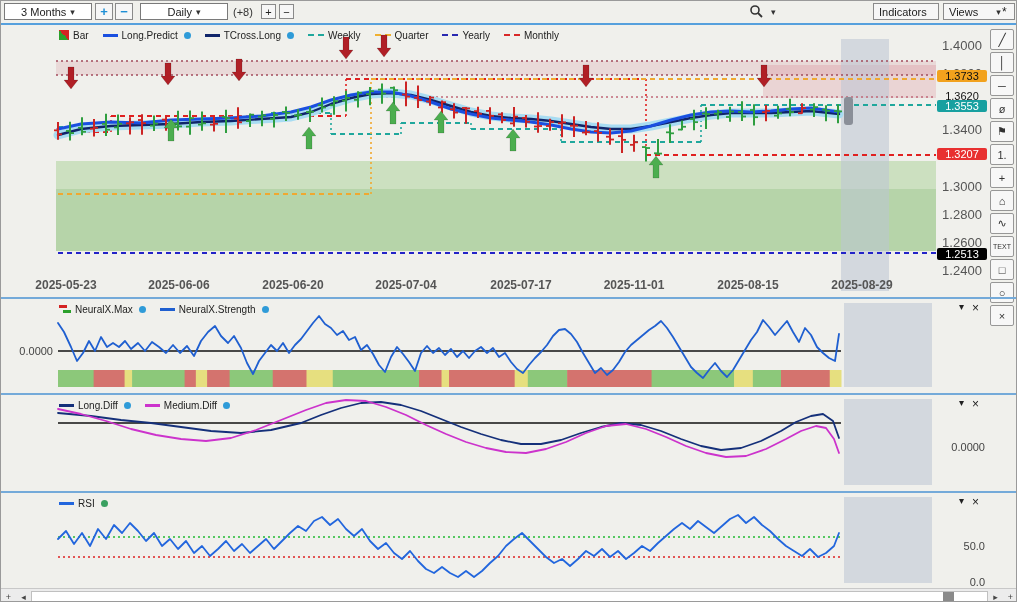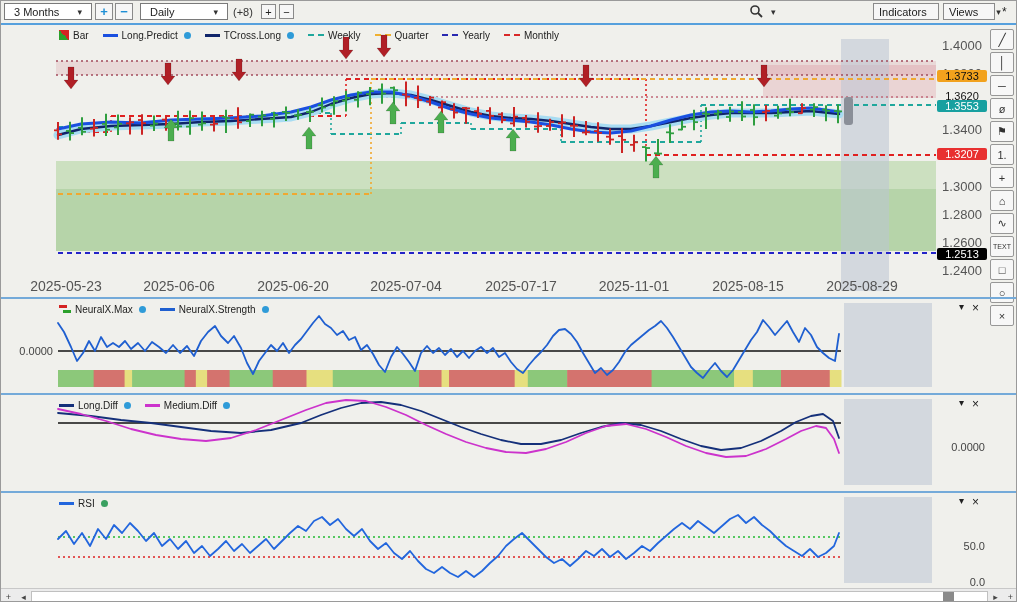--- a/index.html
+++ b/index.html
@@ -1,39 +1,39 @@
 <!DOCTYPE html>
 <html><head>
 <meta charset="utf-8">
 <style>
   html,body{margin:0;padding:0;background:#d8d8d8;font-family:"Liberation Sans",sans-serif;}
   #app{position:relative;width:1017px;height:602px;background:#f0f0ec;overflow:hidden;border:1px solid #9a9a9a;box-sizing:border-box;}
   .abs{position:absolute;}
   
   #toolbar{position:absolute;left:0;top:0;width:1017px;height:22px;background:#f0f0ec;}
   .select{position:absolute;top:2px;height:17px;background:#fff;border:1px solid #7a7a7a;font-size:11px;color:#222;
-          display:flex;align-items:center;justify-content:space-between;padding:0 9px;box-sizing:border-box;}
+          display:flex;align-items:center;justify-content:center;padding:0 4px;box-sizing:border-box;}
   .caret{font-size:9px;color:#333;margin-left:4px;}
   .tb-btn{position:absolute;top:2px;width:18px;height:17px;border:1px solid #8a8a8a;background:#f6f6f6;font-size:13px;
           line-height:14px;text-align:center;padding:0;box-sizing:border-box;cursor:default;}
   .tb-btn.blue{color:#1e8fd5;font-weight:bold;}
   .tb-btn.small{width:15px;height:15px;top:3px;font-size:11px;color:#222;}
   #title-box{position:absolute;left:352px;top:2px;width:392px;height:17px;border:1px solid #666;background:#fff;
              font-size:11px;color:#111;text-align:center;line-height:16px;overflow:hidden;white-space:nowrap;}
   .tb-dd{position:absolute;top:2px;height:17px;border:1px solid #8a8a8a;background:#f6f6f6;font-size:11px;color:#222;
          display:flex;align-items:center;padding:0 5px;box-sizing:border-box;gap:14px;}
   #toolbar-accent{position:absolute;left:0;top:22px;width:1017px;height:2px;background:#56a0dd;}
   
   .legend{position:absolute;display:flex;align-items:center;gap:14px;font-size:10px;color:#222;height:14px;}
   .lg-item{display:flex;align-items:center;gap:4px;white-space:nowrap;}
   .dot{width:7px;height:7px;border-radius:50%;display:inline-block;margin-left:2px;}
   
   .ylab{position:absolute;left:936px;width:50px;text-align:center;font-size:13px;color:#555;}
   .badge{position:absolute;left:936px;width:50px;text-align:center;font-size:11px;font-weight:normal;border-radius:2px;padding:0 2px;box-sizing:border-box;}
-  .xlab{position:absolute;font-size:14px;color:#555;transform:translateX(-50%);}
+  .xlab{position:absolute;font-size:12px;color:#555;transform:translateX(-50%);font-weight:bold;}
   .val-lab{position:absolute;font-size:11px;color:#444;}
   
   #tools{position:absolute;left:989px;top:28px;width:26px;display:flex;flex-direction:column;gap:2px;}
   .tool-btn{width:24px;height:21px;border:1px solid #979797;background:#f7f7f7;color:#333;font-size:11px;
             display:flex;align-items:center;justify-content:center;box-sizing:border-box;border-radius:2px;}
   
   .panel-sep{position:absolute;left:0;width:1017px;height:2px;background:#74aad9;}
   .pctrl{position:absolute;font-size:10px;color:#222;display:flex;gap:8px;}
   .pctrl span{cursor:default;}
   
@@ -67,21 +67,21 @@
       <svg width="15" height="15" viewBox="0 0 15 15" style="position:static;">
           <circle cx="6" cy="6" r="4" fill="none" stroke="#333" stroke-width="1.6"></circle>
           <line x1="9" y1="9" x2="13" y2="13" stroke="#333" stroke-width="1.8"></line>
         </svg>
     </span>
     <span class="abs caret" style="left:766px;top:6px;">▾</span>
     <div class="tb-dd" style="left:872px;width:66px;">
       <span>Indicators</span>
       <span class="caret">▾</span>
     </div>
-    <div class="tb-dd" style="left:942px;width:52px;align-items:center;">
+    <div class="tb-dd" style="left:942px;width:72px;align-items:center;">
       <span>Views</span>
       <span class="caret">▾</span>
     </div>
     <span class="abs" style="left:1001px;top:4px;font-size:12px;color:#222;">*</span>
   </div>
   <div id="toolbar-accent"></div>
 
   <div id="main-legend" class="legend" style="left:58px;top:27px;">
       <div class="lg-item">
         <span style="width: 10px; height: 10px; display: inline-block; background: linear-gradient(45deg, rgb(43, 160, 43) 50%, rgb(212, 34, 34) 50%);"></span>

